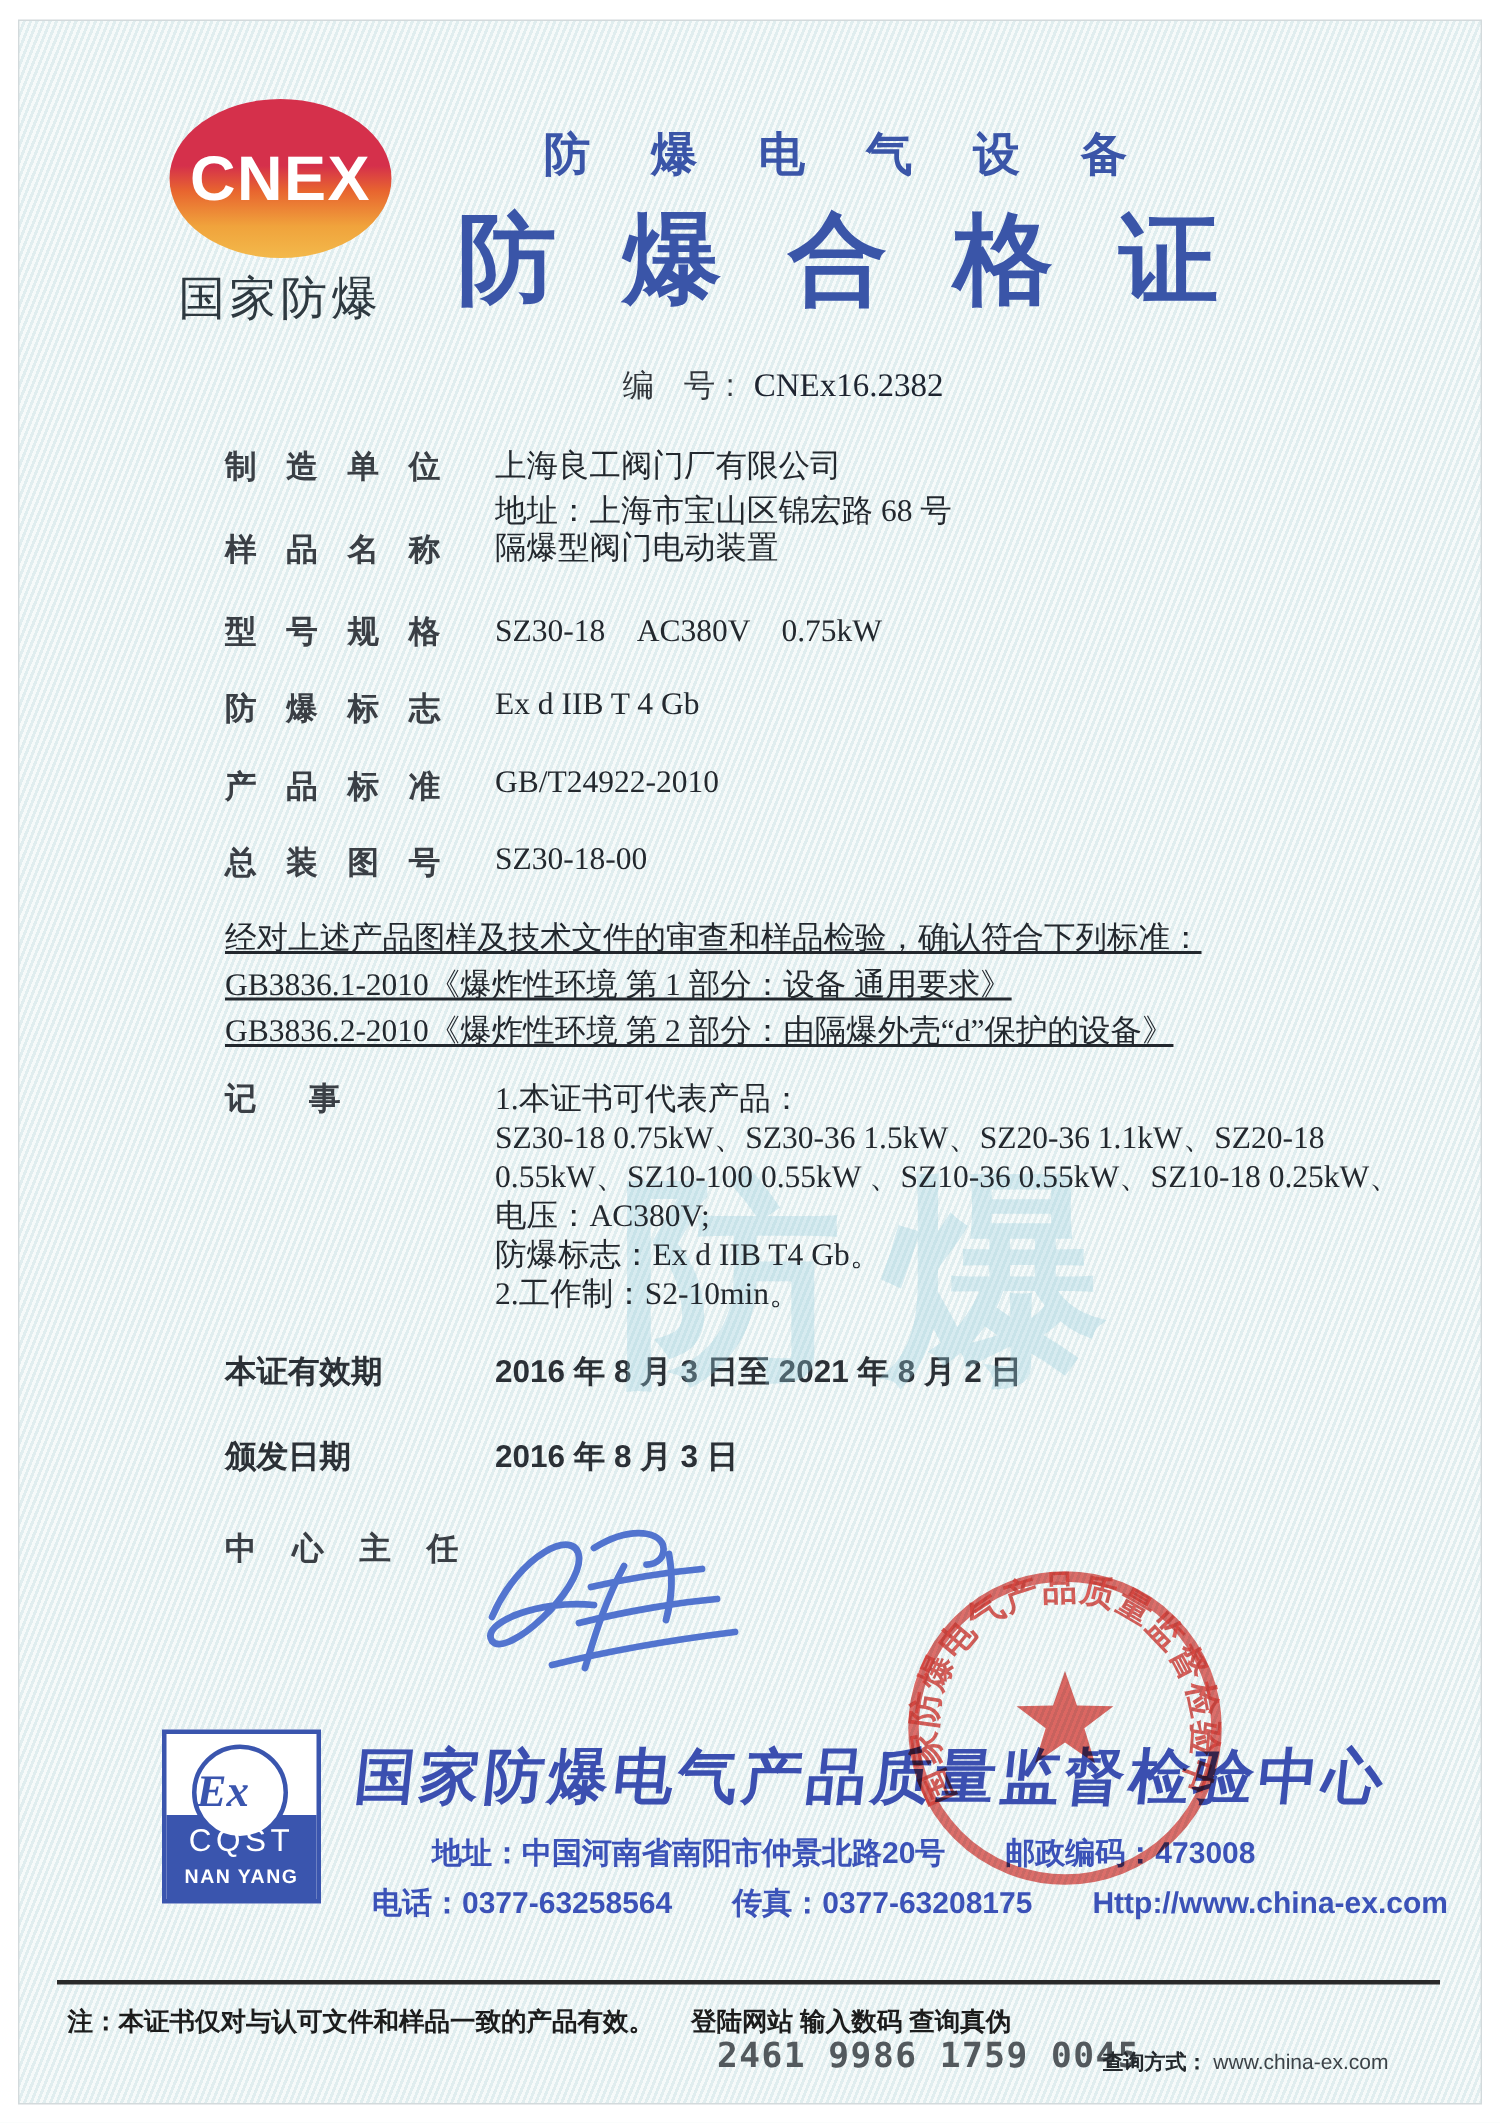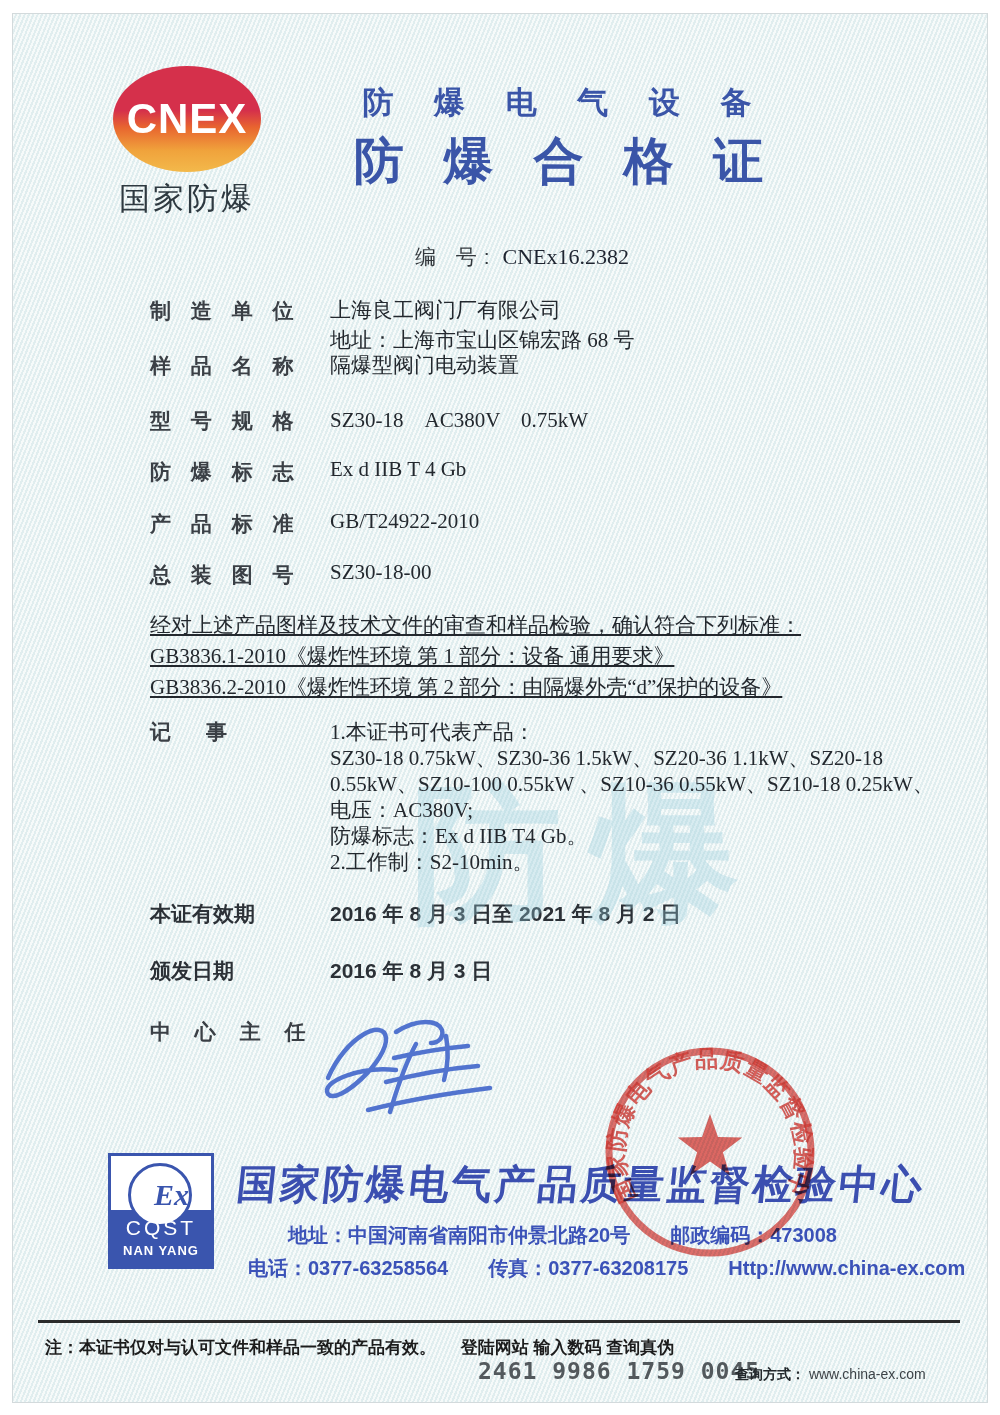--- a/index.html
+++ b/index.html
@@ -19,21 +19,21 @@
 
   
   .cnex-oval{
     left:113px;top:66px;width:148px;height:106px;border-radius:50%;
     background:linear-gradient(180deg,#d5304b 0%,#d5304b 42%,#e8652f 58%,#f0a33c 80%,#f3b94b 100%);
     display:flex;align-items:center;justify-content:center;
   }
   .cnex-text{color:#fff;font-weight:bold;font-size:42px;letter-spacing:1px;font-family:"Liberation Sans",sans-serif;}
   .cnex-caption{left:106px;top:178px;width:162px;text-align:center;font-size:31px;color:#2e3940;letter-spacing:3px;font-weight:500;}
   .subtitle{left:330px;top:82px;width:470px;text-align:center;font-size:31px;font-weight:bold;color:#3a55a8;letter-spacing:16px;}
-  .title{left:290px;top:128px;width:550px;text-align:center;font-size:50px;font-weight:bold;color:#3a55a8;letter-spacing:13px;white-space:nowrap;}
+  .title{left:290px;top:128px;width:550px;text-align:center;font-size:66px;font-weight:bold;color:#3a55a8;letter-spacing:13px;white-space:nowrap;}
   .number-row{left:415px;top:243px;font-size:21px;white-space:nowrap;}
   .number-label{color:#32373c;letter-spacing:7px;font-weight:500;}
   .number-value{font-family:"Liberation Serif",serif;color:#1e2430;font-size:22px;}
 
   
   .flabel{left:150px;font-size:21px;font-weight:600;color:#3a3f45;letter-spacing:7px;white-space:nowrap;}
   .fvalue{left:330px;font-size:21px;font-family:"Liberation Serif",serif;color:#23282e;white-space:nowrap;}
 
   .statement{left:150px;top:610px;font-size:21px;line-height:31px;font-family:"Liberation Serif",serif;color:#23282e;white-space:nowrap;z-index:2;text-decoration:underline;}
   .remarks-label{left:150px;top:718px;}
@@ -52,21 +52,21 @@
   .stamp{left:598px;top:1040px;z-index:3;mix-blend-mode:multiply;}
 
   
   .cqst-box{
     left:108px;top:1153px;width:100px;height:110px;background:#ffffff;
     border:3px solid #3a55ae;z-index:2;
   }
   .cqst-bottom{position:absolute;left:0;bottom:0;width:100%;height:56px;background:#3a55ae;}
   .cqst-circle{
     position:absolute;left:17px;top:7px;width:58px;height:58px;border-radius:50%;
-    background:#fff;border:3px solid #3a55ae;display:flex;align-items:center;justify-content:flex-end;
+    background:#fff;border:3px solid #3a55ae;display:flex;align-items:center;justify-content:flex-start;
   }
   .cqst-ex{color:#3a55ae;font-weight:bold;font-size:30px;font-family:"Liberation Serif",serif;font-style:italic;}
   .cqst-line1{position:absolute;left:0;bottom:26px;width:100%;text-align:center;color:#fff;font-size:21px;font-weight:normal;letter-spacing:3px;}
   .cqst-line2{position:absolute;left:0;bottom:8px;width:100%;text-align:center;color:#fff;font-size:13px;font-weight:bold;letter-spacing:1px;}
 
   .issuer-name{
     left:228px;top:1157px;width:706px;text-align:center;font-size:40px;font-weight:bold;
     color:#3b4fb0;letter-spacing:3px;transform:skewX(-6deg);white-space:nowrap;z-index:2;
     font-family:"Liberation Serif",serif;
   }

